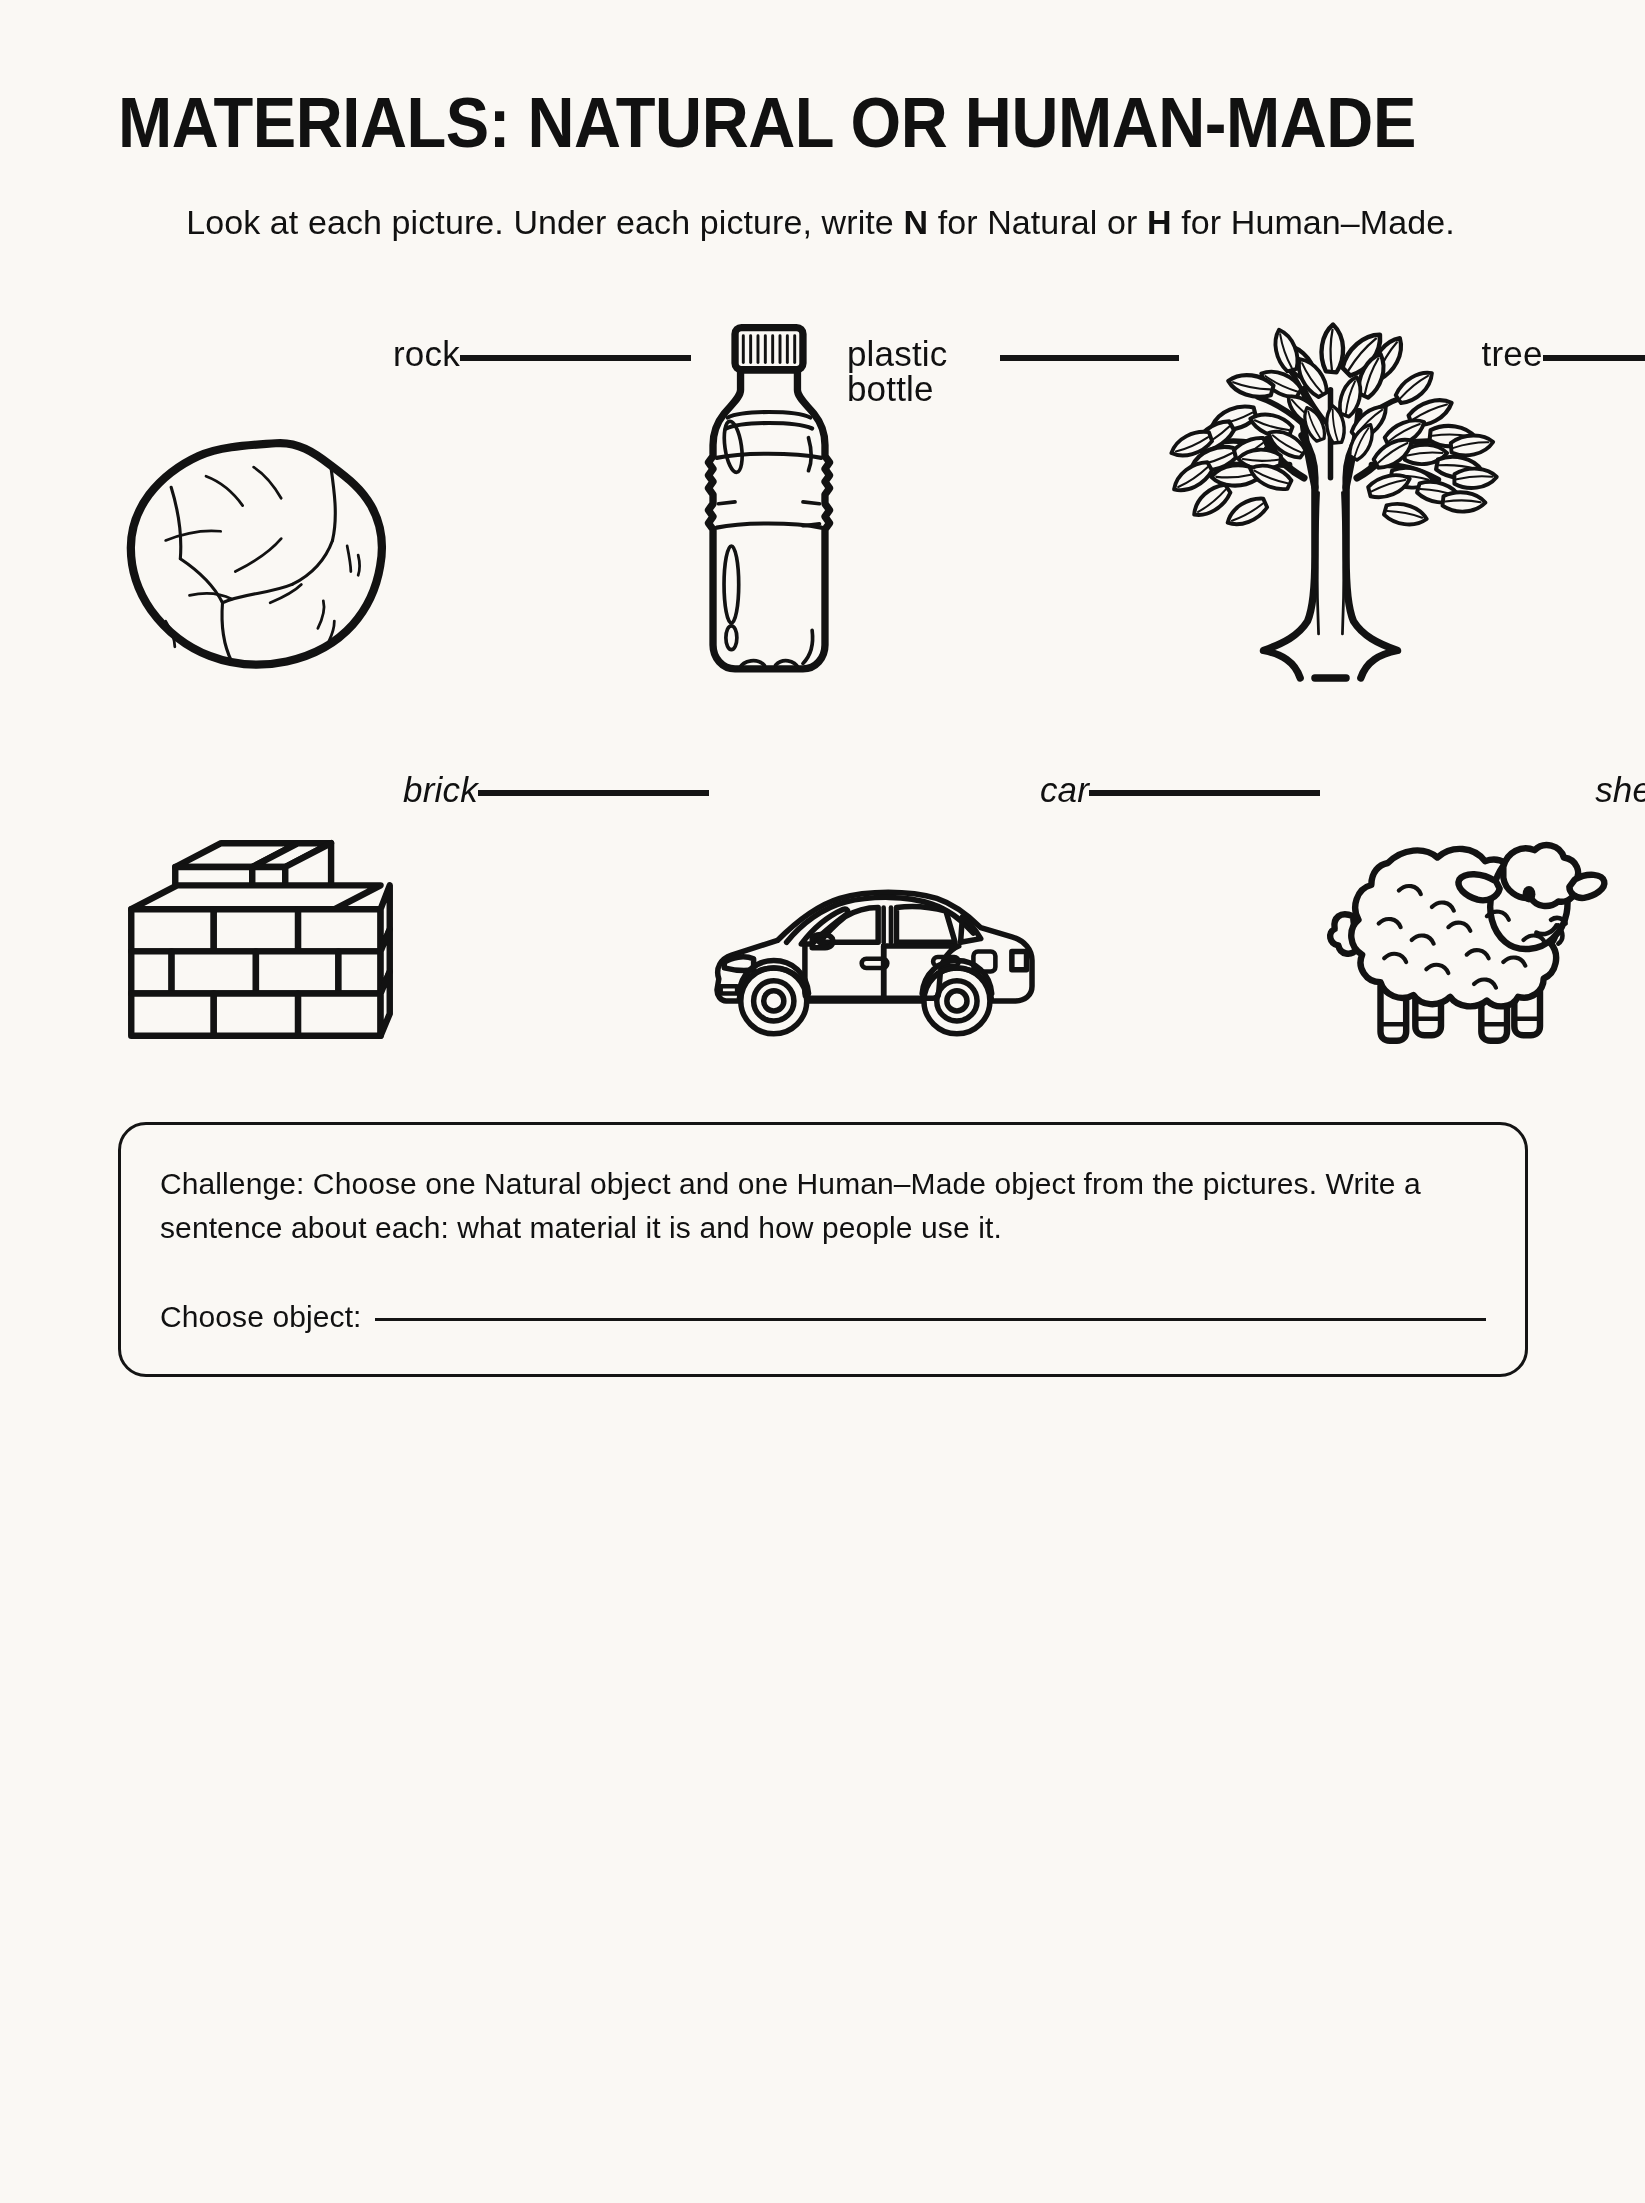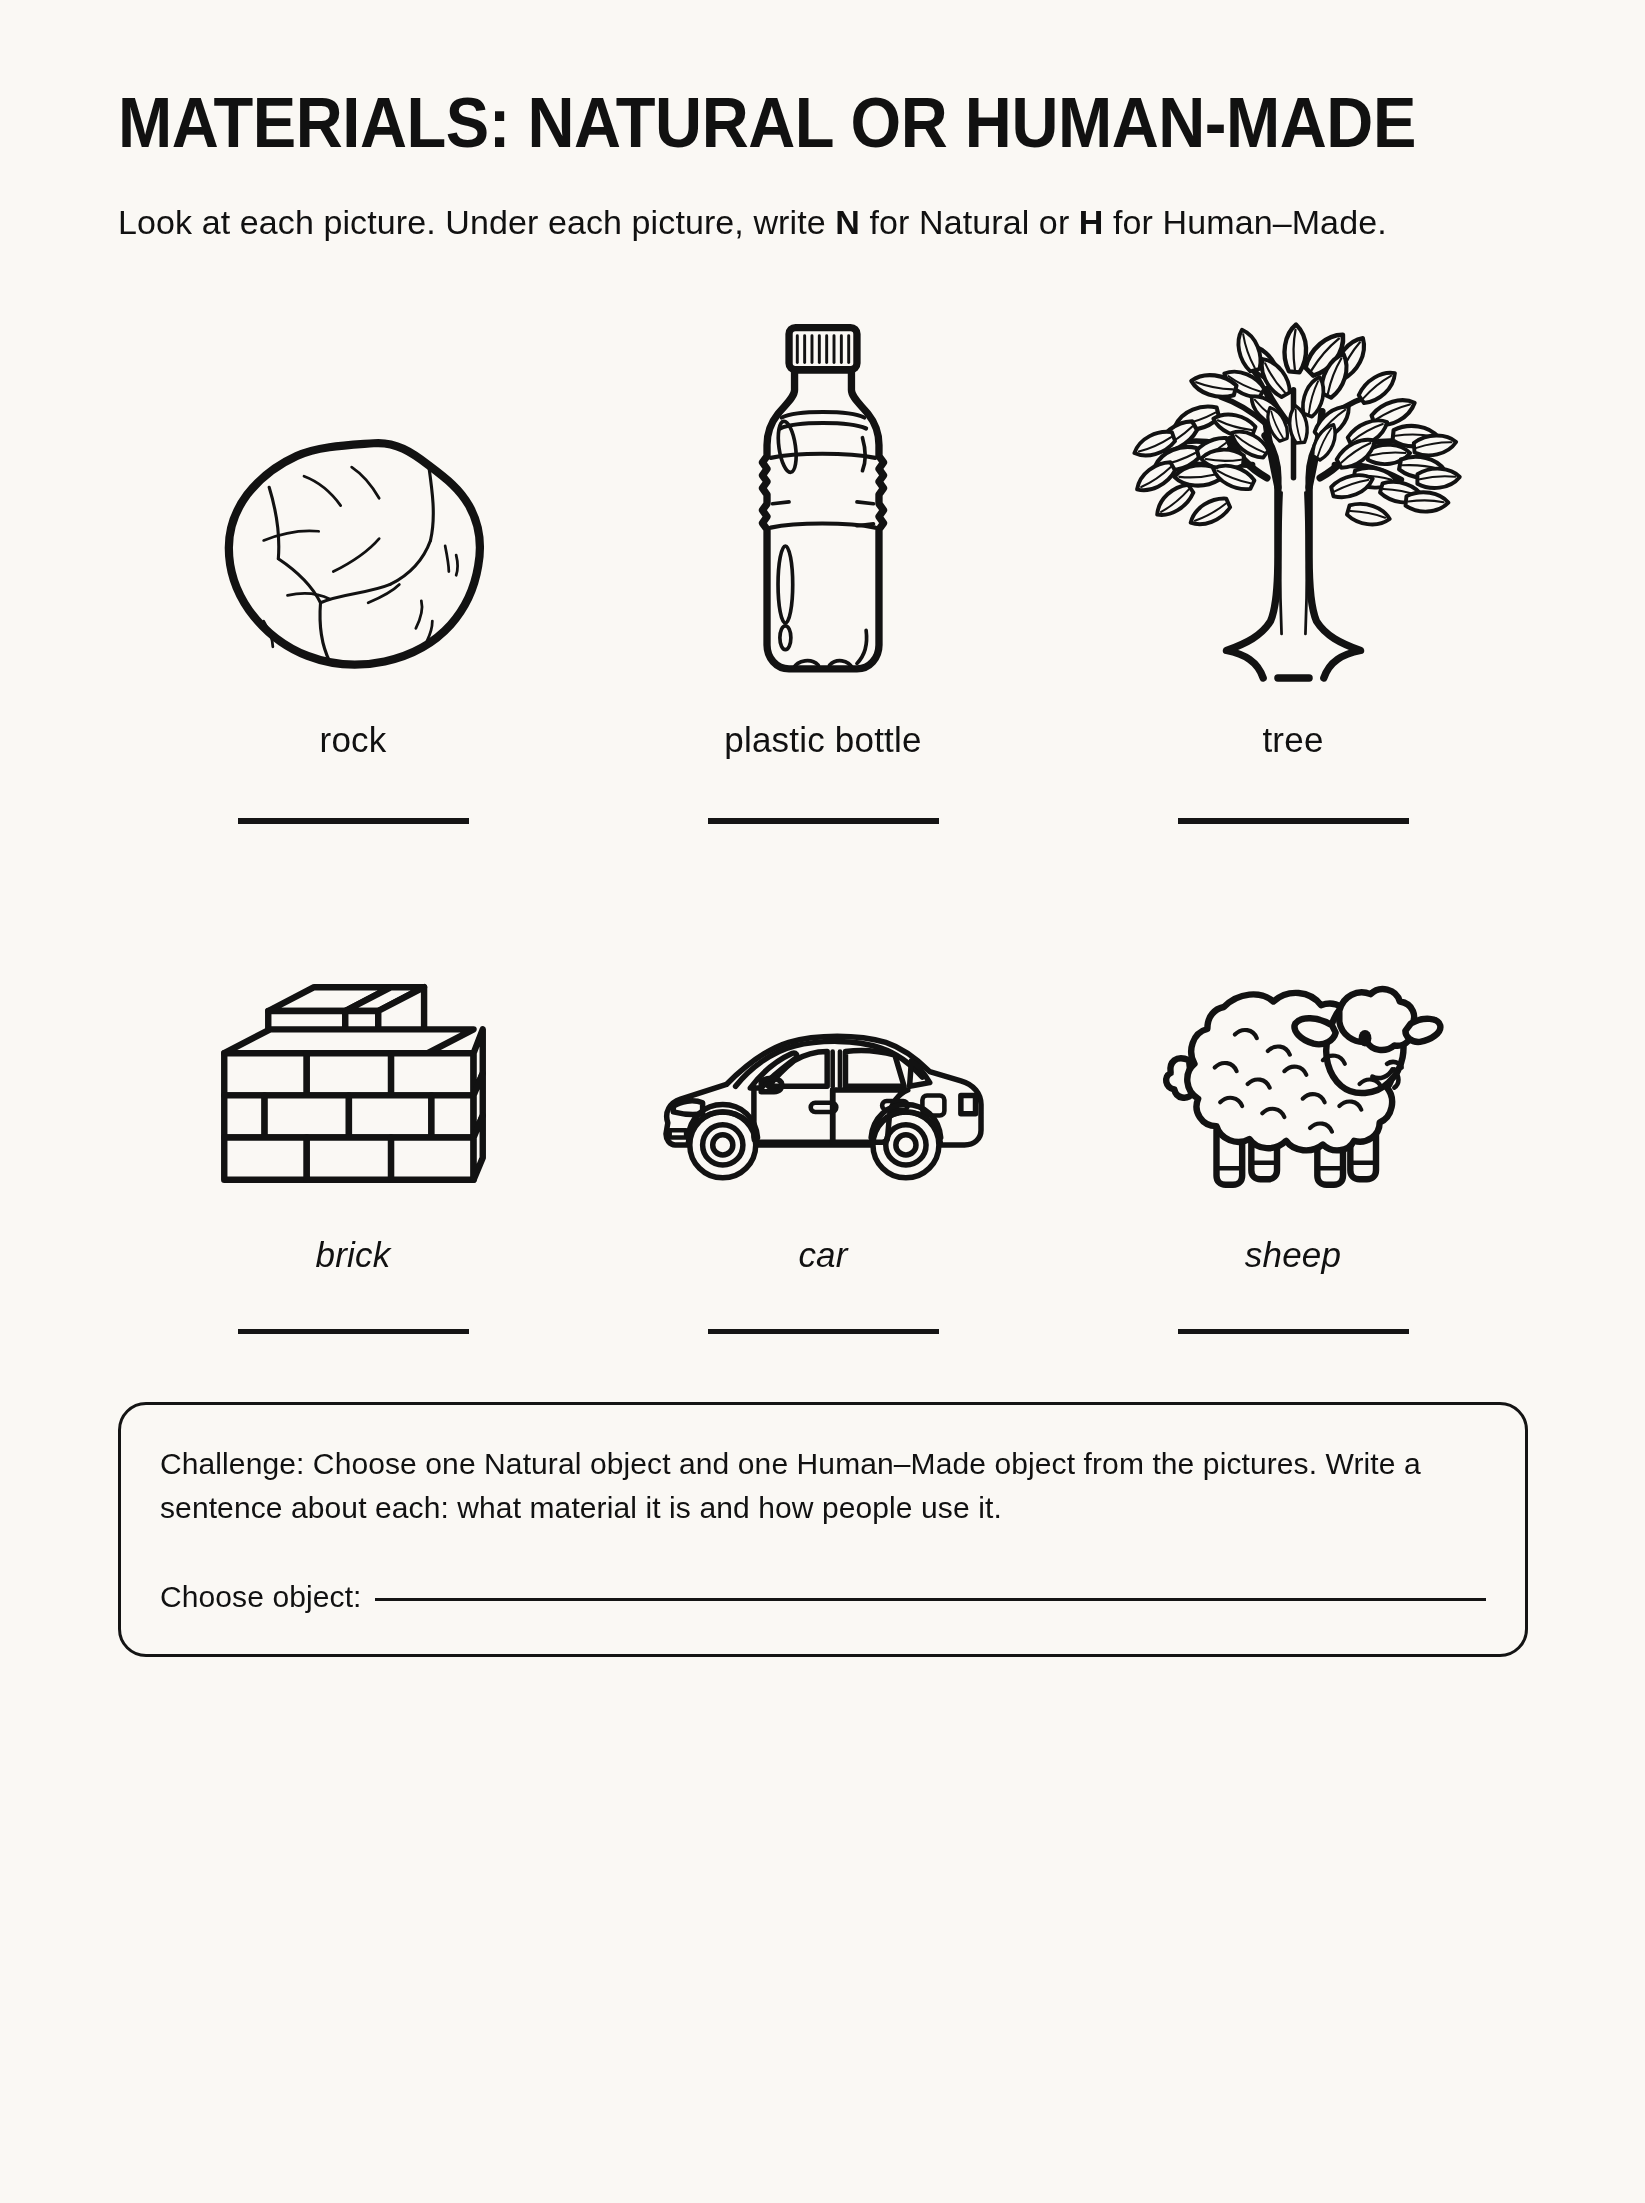--- a/index.html
+++ b/index.html
@@ -35,36 +35,36 @@
     transform-origin: left center;
     white-space: nowrap;
   }
 
   .instructions {
     font-size: 34px;
     line-height: 1.42;
     margin-top: 40px;
     max-width: 1405px;
     letter-spacing: 0.1px;
+    text-align: center;
   }
   .instructions b { font-weight: 700; }
 
   
   .grid-row {
     display: flex;
     width: 100%;
   }
   .grid-row.row1 { margin-top: 48px; }
   .grid-row.row2 { margin-top: 53px; font-style: italic; }
 
   .cell {
     flex: 1 1 0;
     display: flex;
-    flex-direction: column;
-    align-items: center;
+    flex-direction: row;
   }
 
   .art {
     height: 386px;
     display: flex;
     align-items: flex-end;
     justify-content: center;
   }
   .row2 .art { height: 321px; }
 

